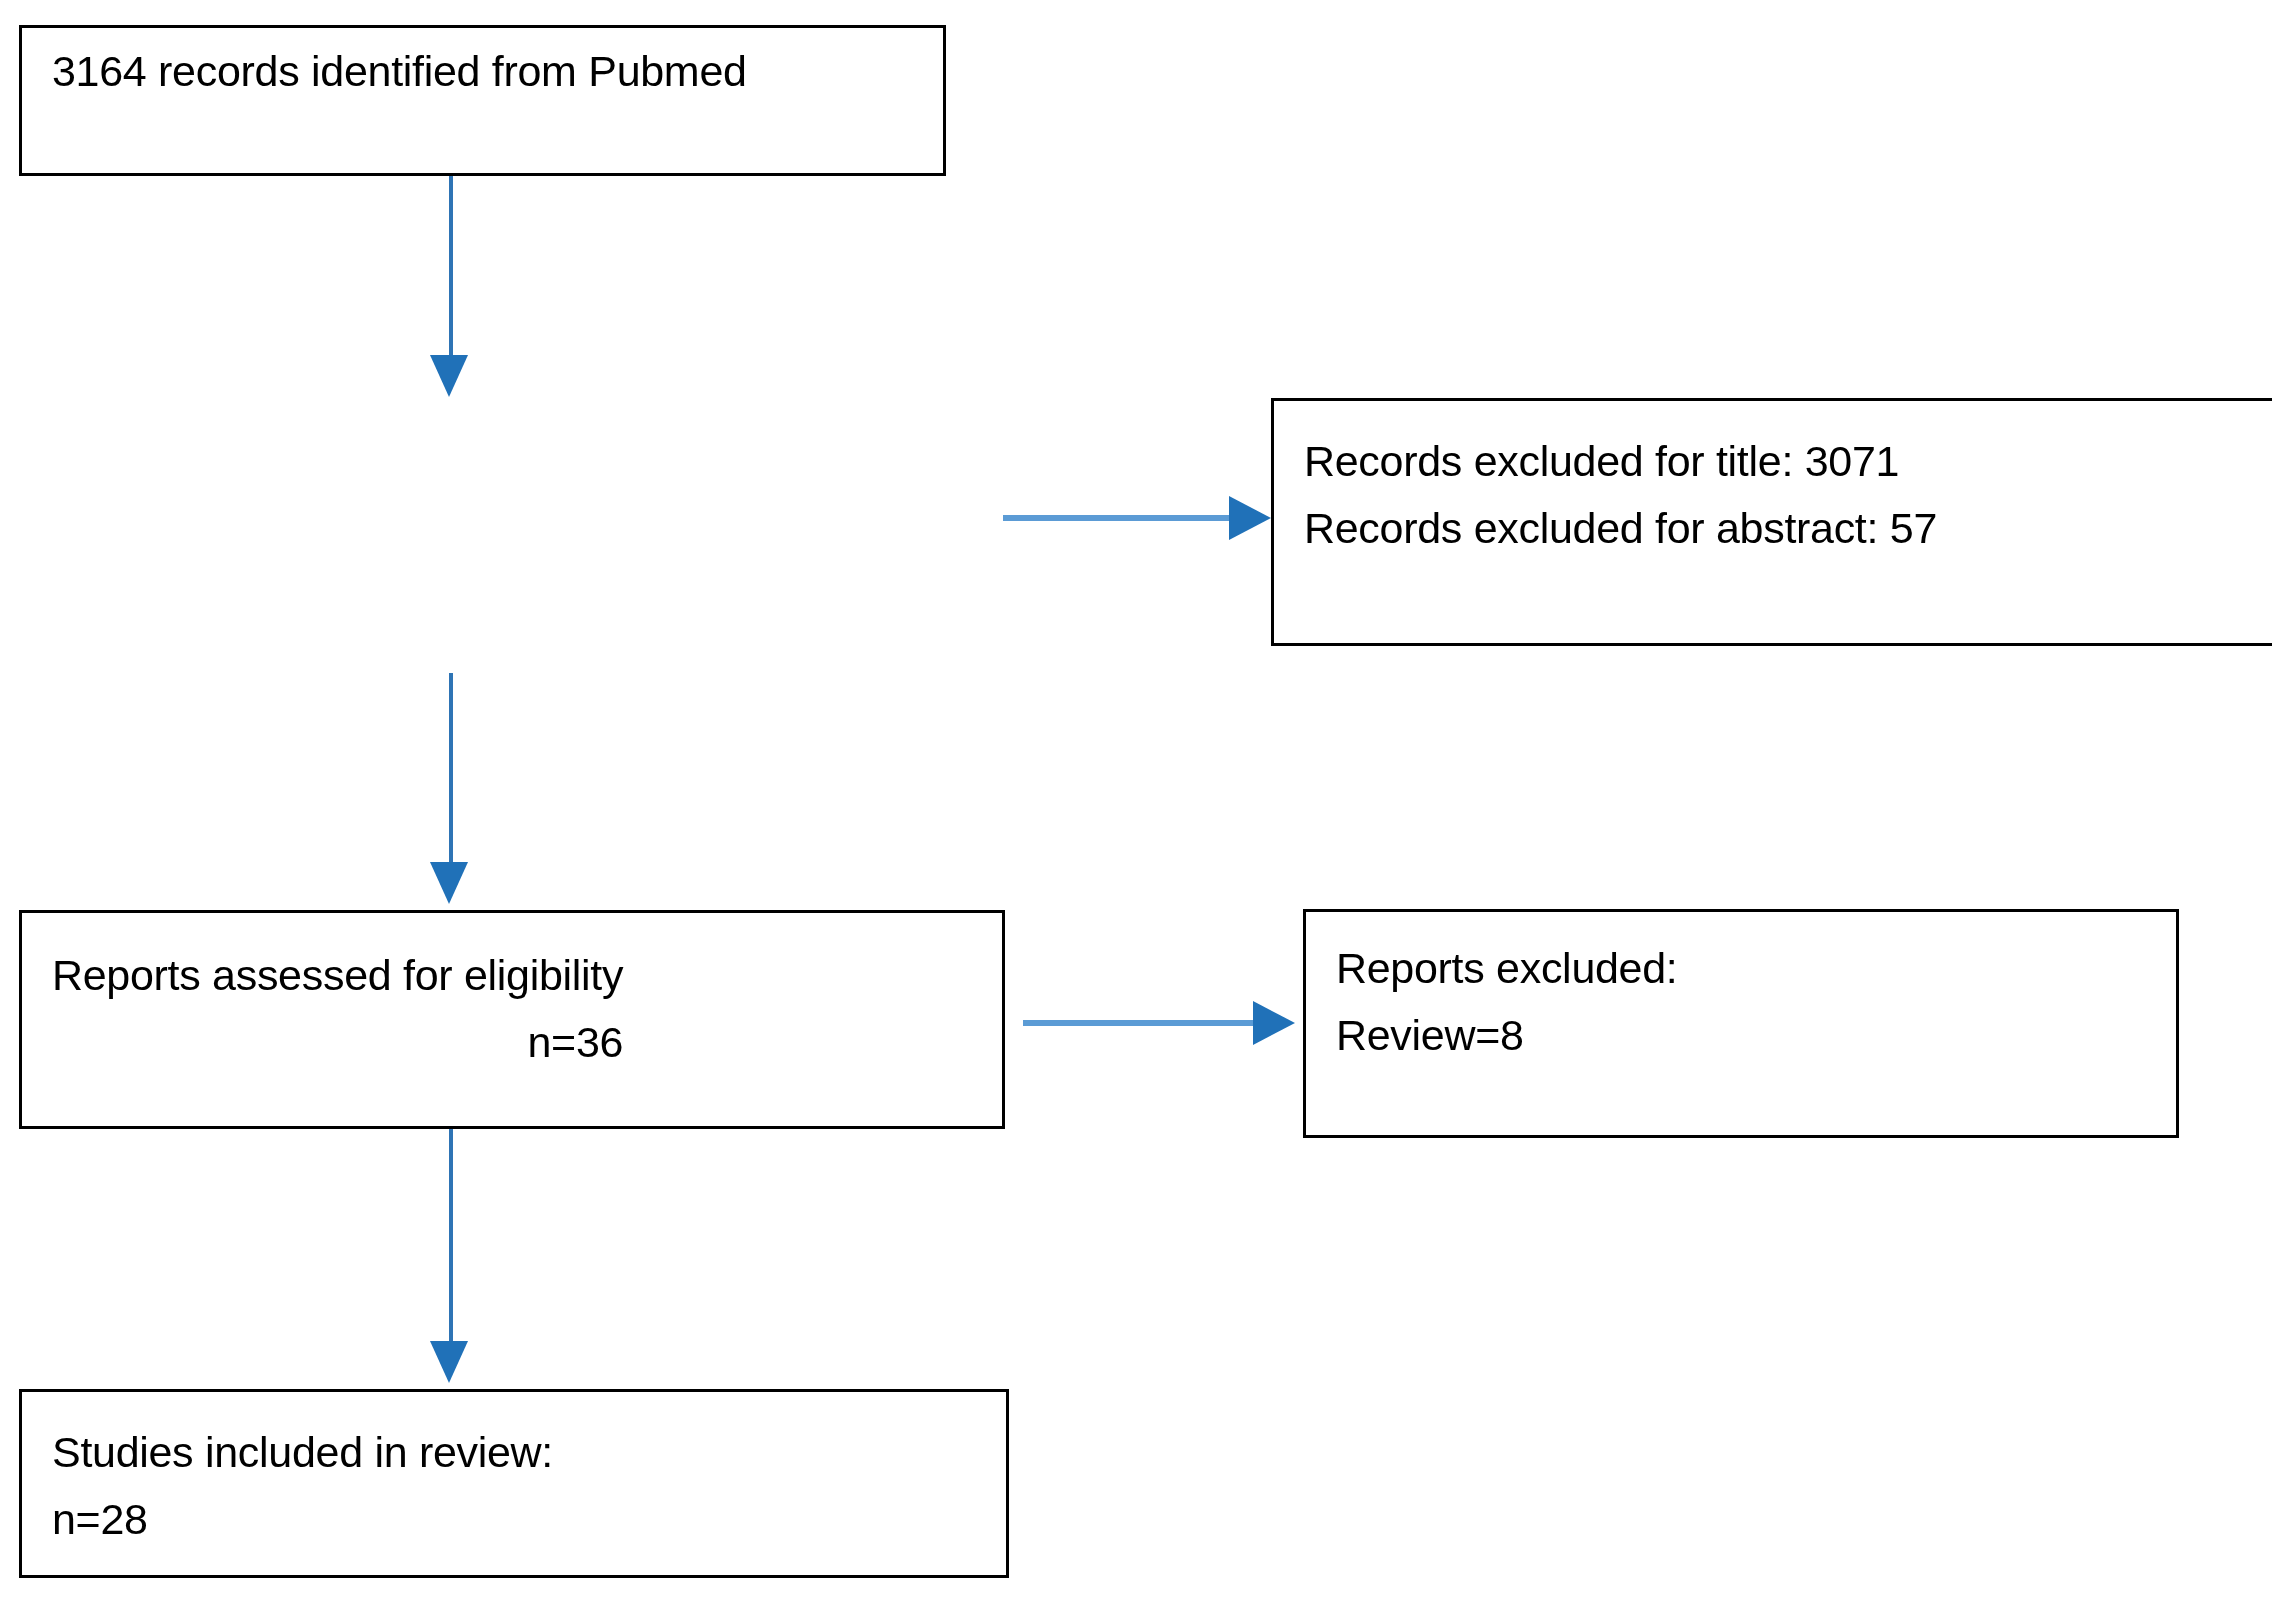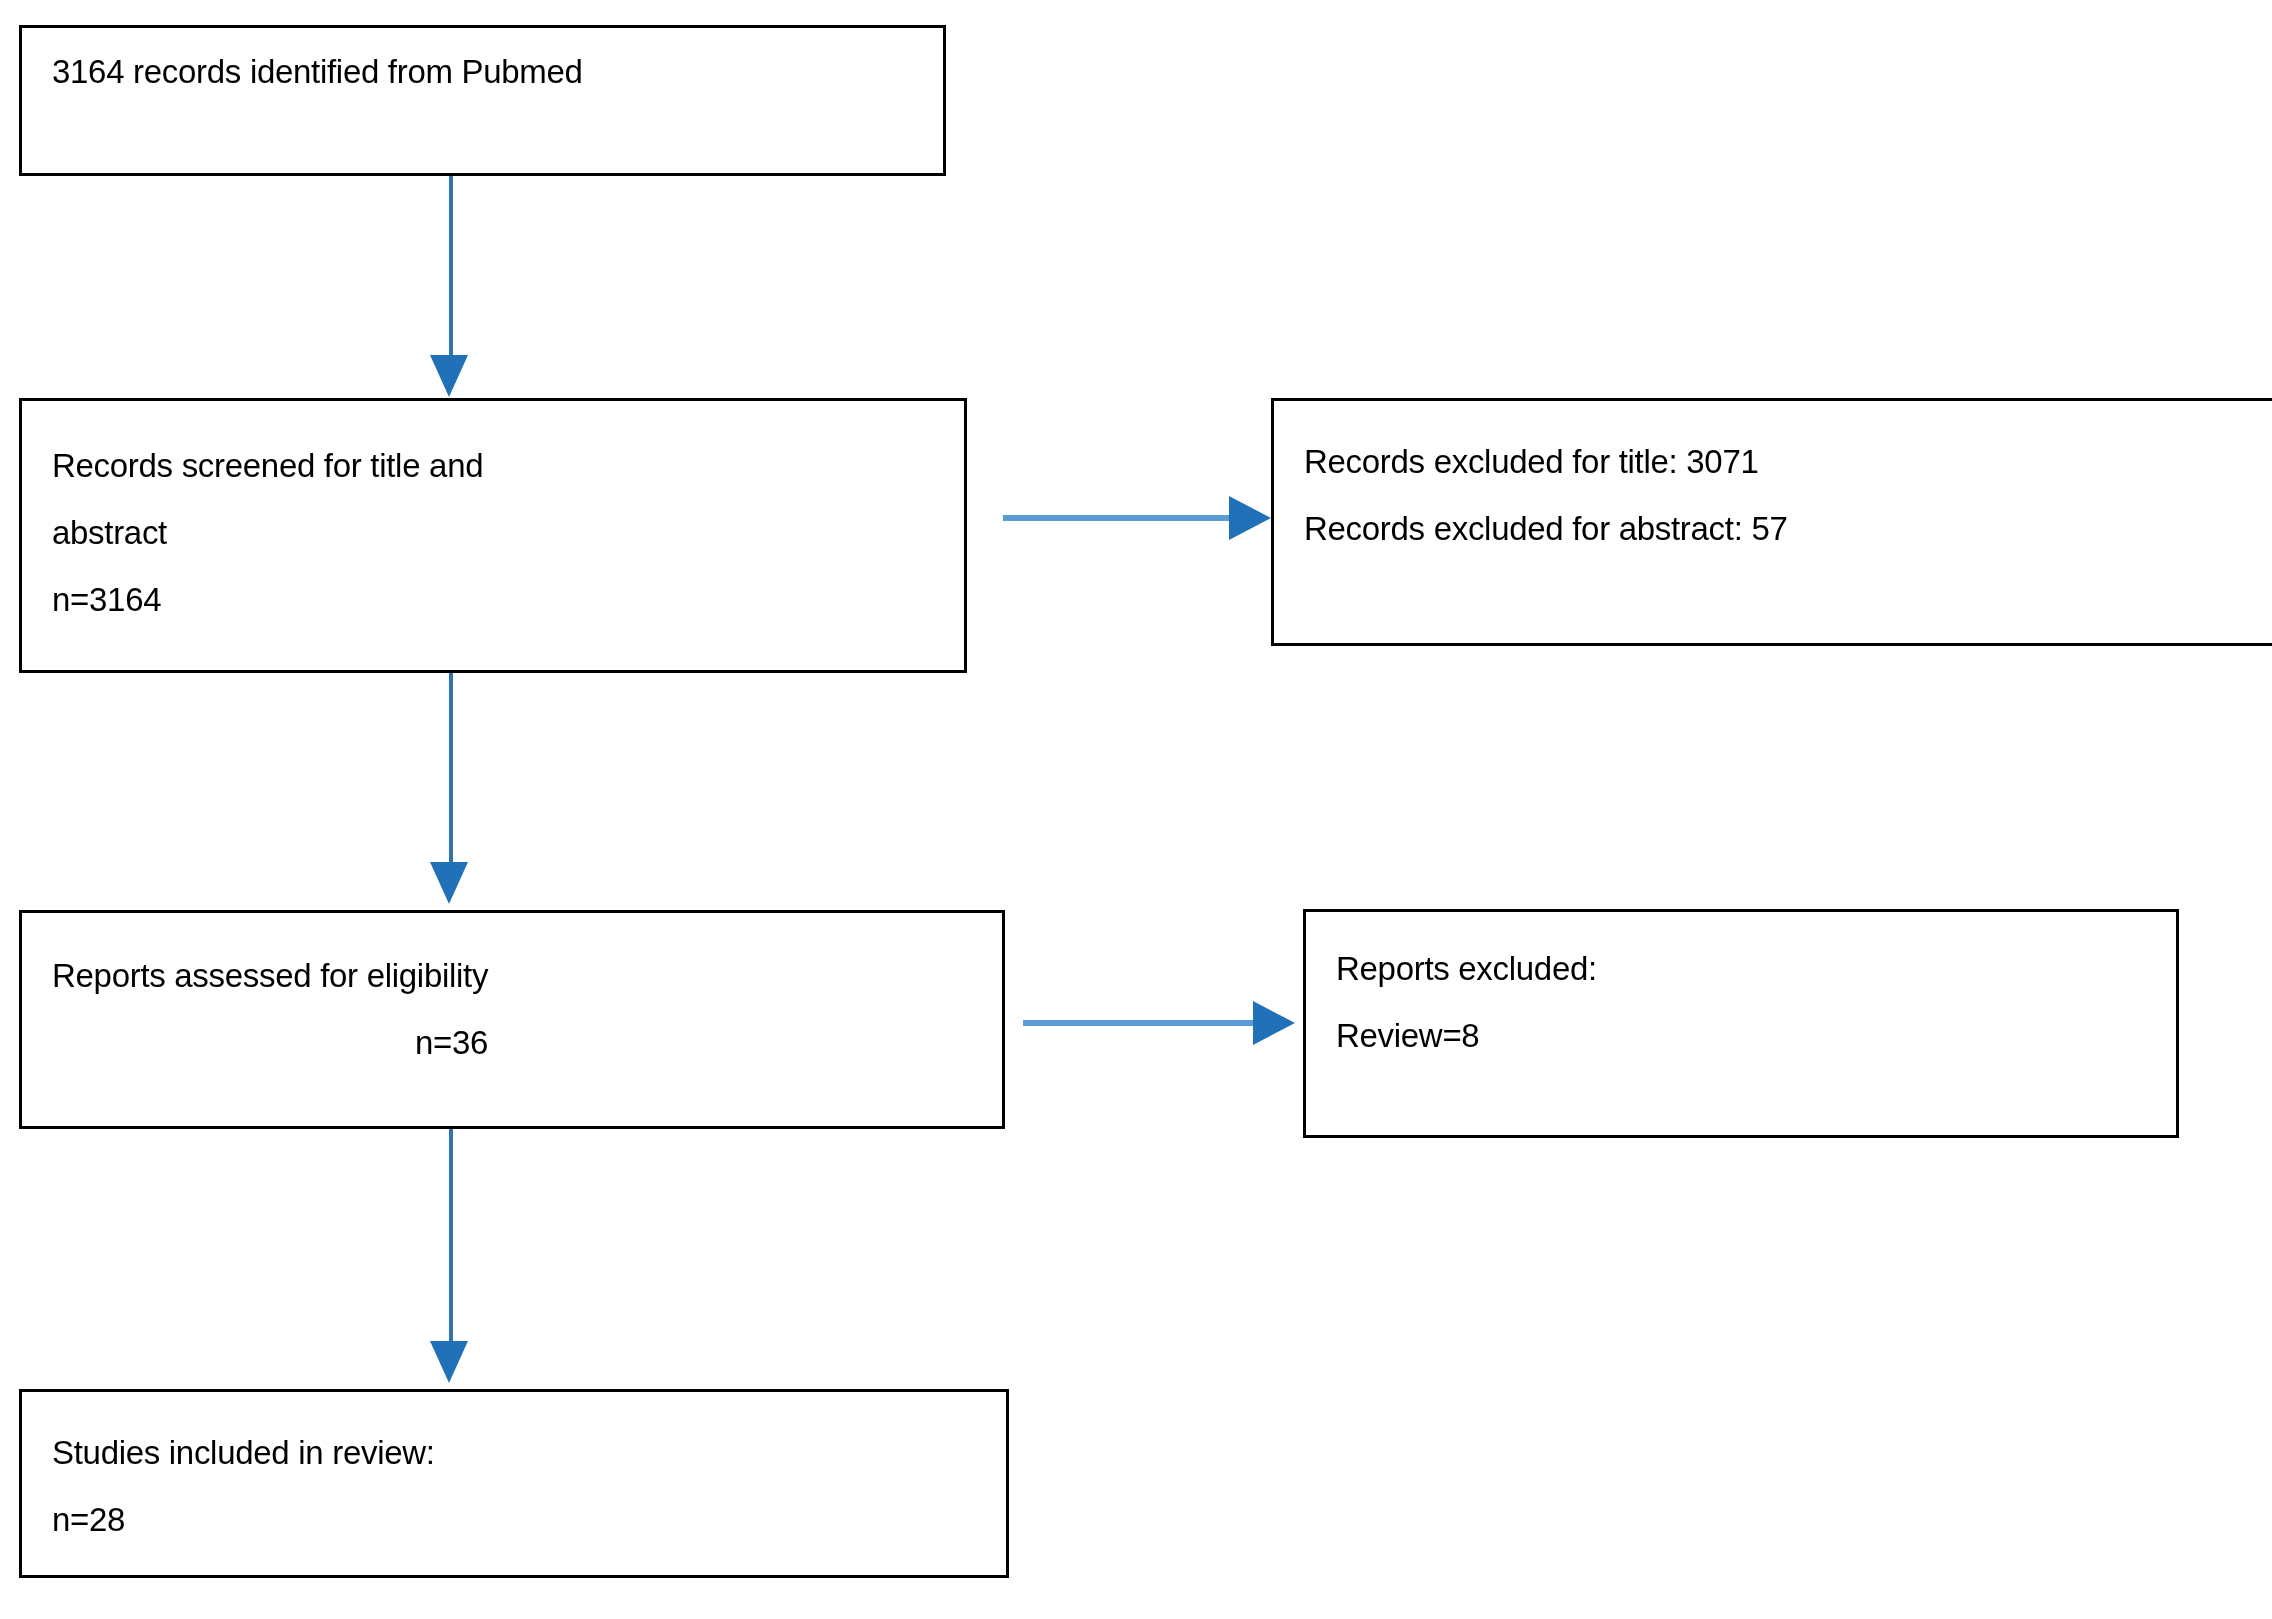--- a/index.html
+++ b/index.html
@@ -20,21 +20,21 @@
   .node {
     position: absolute;
     box-sizing: border-box;
     background: #ffffff;
     border: 3.4px solid #000000;
     padding: 0;
   }
   .node-text {
     position: absolute;
     left: 30px;
-    font-size: 33px;
+    font-size: 43px;
     line-height: 67px;
     color: #000000;
     white-space: pre;
     letter-spacing: -0.3px;
   }
   
   #node-identified       { left: 19px;   top: 25px;   width: 927px; height: 151px; }
   #node-screened         { left: 19px;   top: 398px;  width: 948px; height: 275px; }
   #node-excluded-ta      { left: 1271px; top: 398px;  width: 1066px; height: 248px; }
   #node-eligibility      { left: 19px;   top: 910px; width: 986px; height: 219px; text-align: right; }
@@ -101,25 +101,20 @@
 
   <div class="node" id="node-identified">
     <div class="node-text" id="t-identified">3164 records identified from Pubmed</div>
   </div>
 
   <div class="connector" id="arrow-identified-screened">
     <div class="v-line"></div>
     <div class="v-head"></div>
   </div>
 
-  <div class="node" id="node-screened">
-    <div class="node-text" id="t-screened">Records screened for title and
-abstract
-n=3164</div>
-  </div>
 
   <div class="connector" id="arrow-screened-excluded">
     <div class="h-line"></div>
     <div class="h-head"></div>
   </div>
 
   <div class="node" id="node-excluded-ta">
     <div class="node-text" id="t-excluded-ta">Records excluded for title: 3071
 Records excluded for abstract: 57</div>
   </div>

